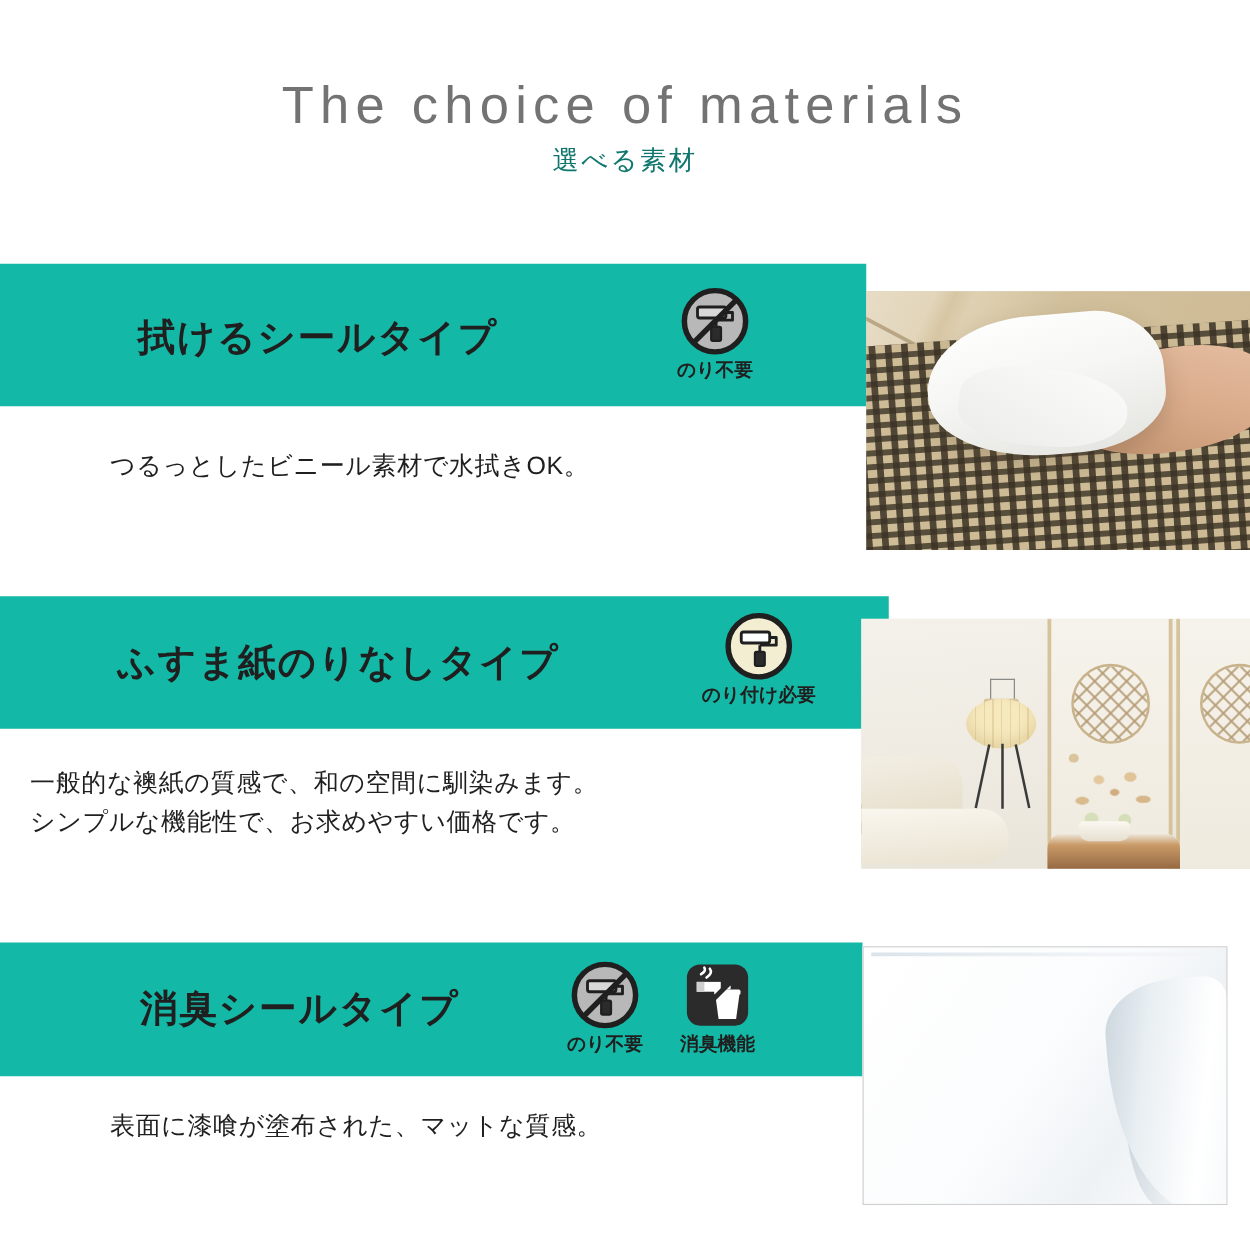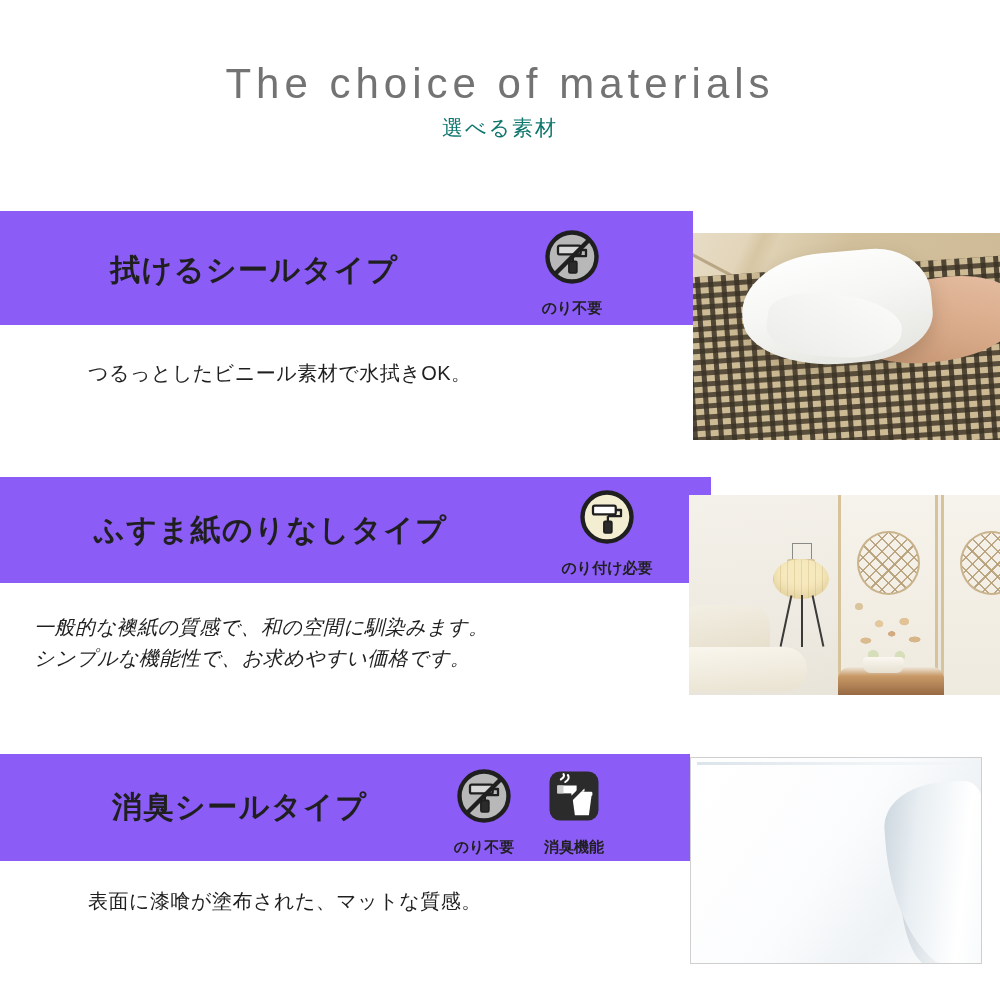--- a/index.html
+++ b/index.html
@@ -50,21 +50,21 @@
 
   
   .section {
     position: absolute;
     left: 0;
     width: 1000px;
   }
   .band {
     position: absolute;
     left: 0;
-    background: #8b5cf6;
+    background: #14b8a6;
   }
   .band-inner {
     position: relative;
     width: 100%;
     height: 100%;
   }
   .section-title {
     position: absolute;
     font-size: 30px;
     font-weight: 700;
@@ -76,21 +76,21 @@
     position: absolute;
     display: flex;
     align-items: flex-start;
     gap: 16px;
   }
   .badge {
     width: 74px;
     text-align: center;
   }
   .badge-label {
-    margin-top: 14px;
+    margin-top: 2px;
     font-size: 15px;
     font-weight: 700;
     letter-spacing: 0px;
     color: #1f1f1f;
     white-space: nowrap;
     font-family: Liberation Mono, monospace;
   }
   .badge-icon {
     width: 56px;
     height: 56px;
@@ -392,21 +392,21 @@
             <path d="M42 24 H48 V31 H33" fill="none" stroke="#1f1f1f" stroke-width="2.6" stroke-linejoin="round"></path>
             <path d="M33 31 V37" fill="none" stroke="#1f1f1f" stroke-width="2.6"></path>
             <rect x="28.5" y="37" width="9" height="13" rx="1.5" fill="#2b2b2b" stroke="#1f1f1f" stroke-width="2"></rect>
           </svg>
           <div class="badge-label">のり付け必要</div>
         </div>
       </div>
     </div>
   </div>
 
-  <div class="section-desc" style="left:34px; top:612px;font-style:italic;">一般的な襖紙の質感で、和の空間に馴染みます。
+  <div class="section-desc" style="left:24px; top:612px;">一般的な襖紙の質感で、和の空間に馴染みます。
 シンプルな機能性で、お求めやすい価格です。</div>
 
   <div class="photo photo-interior" style="left:689px; top:495px; width:311px; height:200px;">
     <div class="ph2-wall"></div>
     <div class="ph2-panel a"></div>
     <div class="ph2-panel b"></div>
     <div class="ph2-circle a"></div>
     <div class="ph2-circle b"></div>
     <div class="ph2-knob"></div>
     <div class="ph2-lamp-top"></div>

